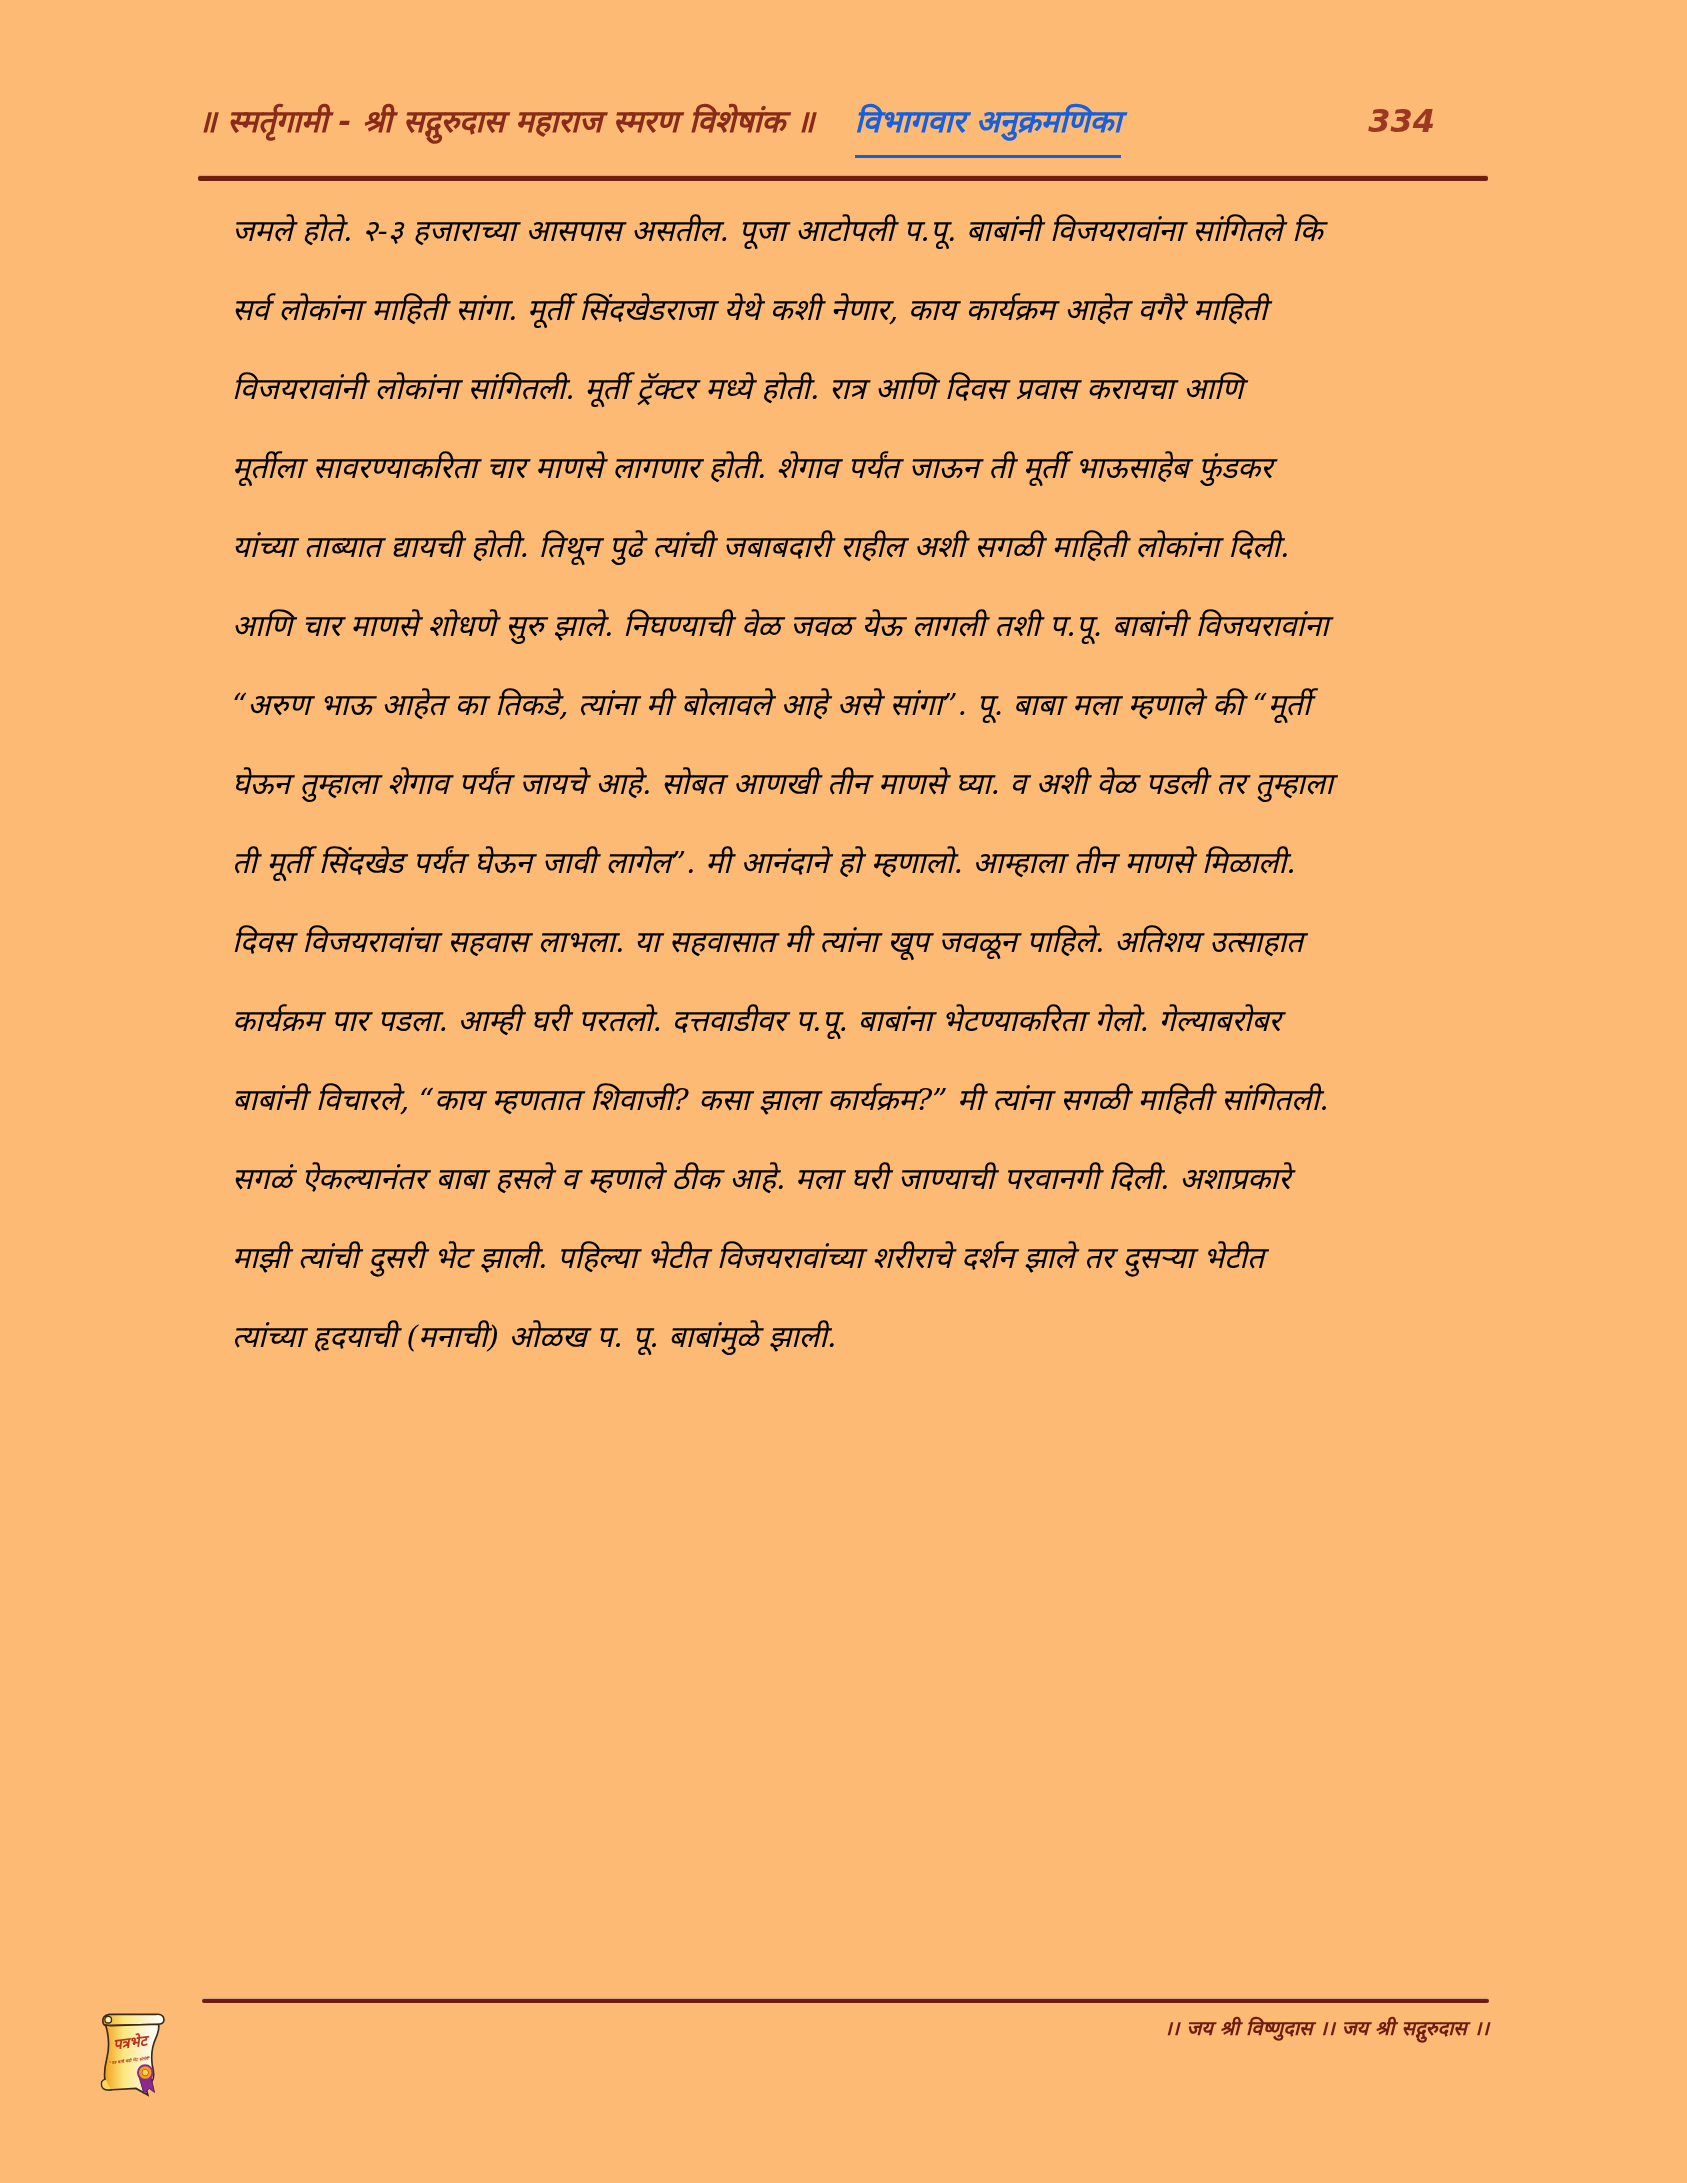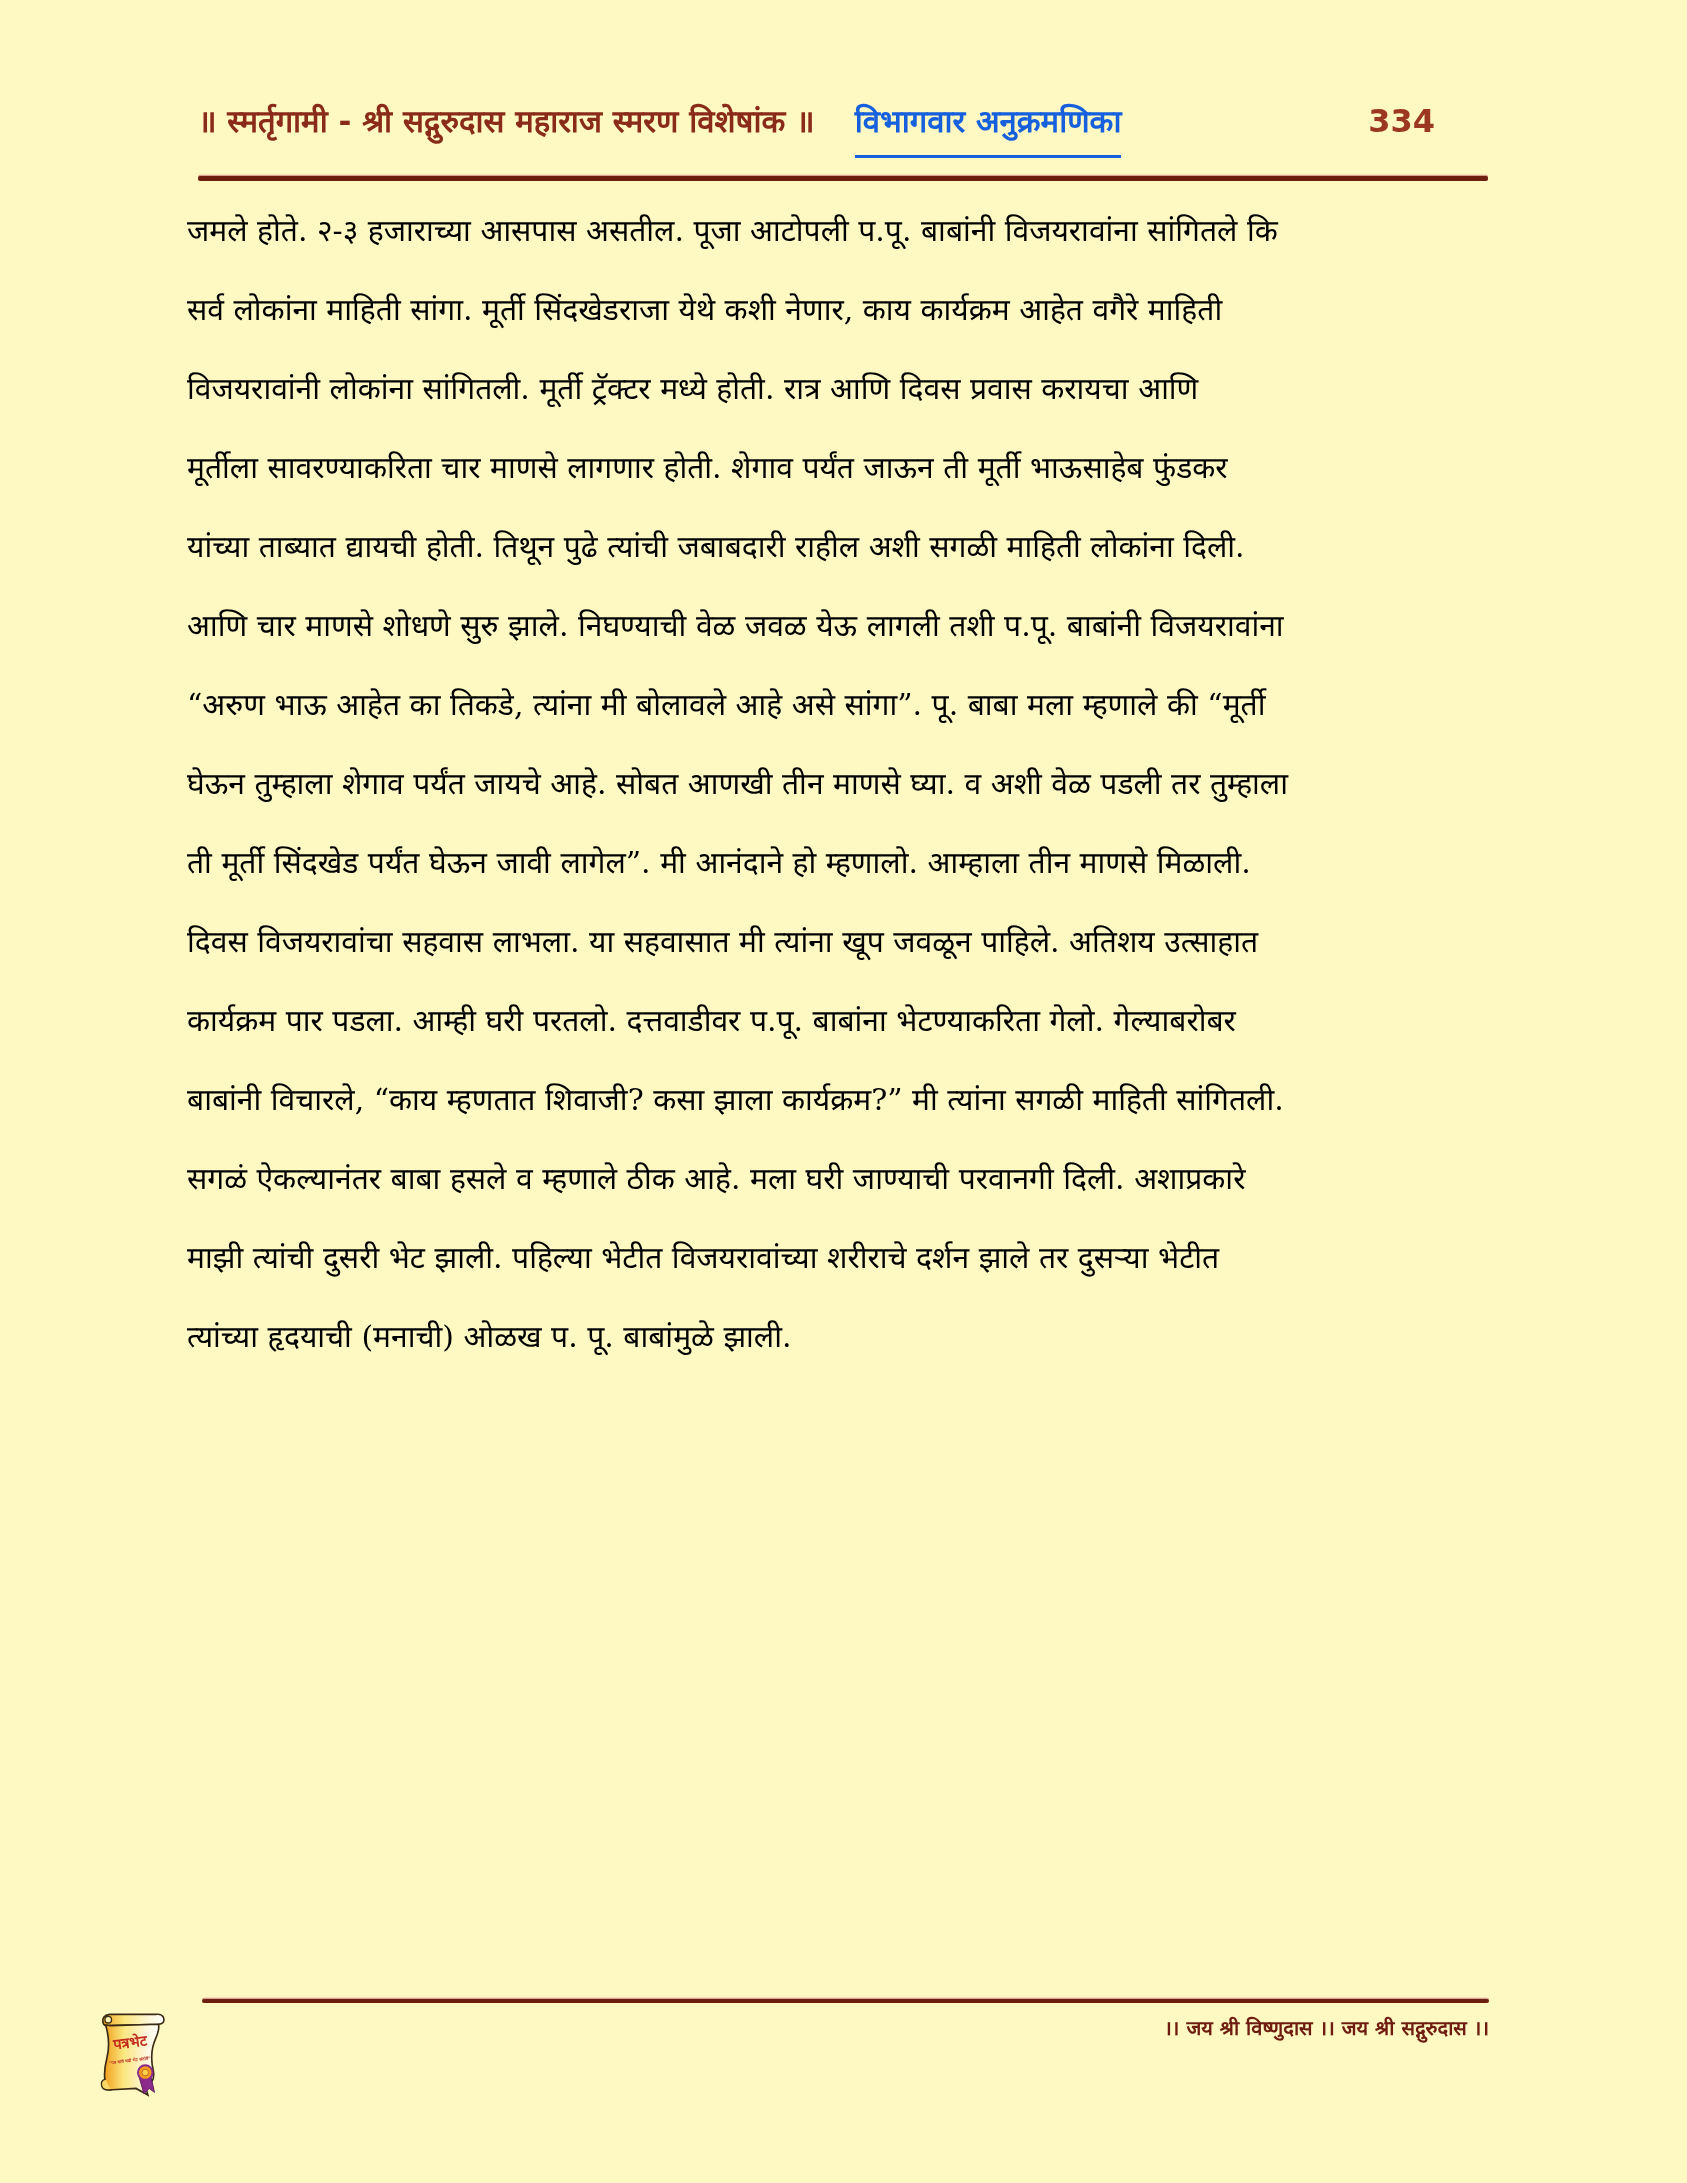--- a/index.html
+++ b/index.html
@@ -1,21 +1,22 @@
 <!DOCTYPE html>
 <html style="font-size:10.6px"><head>
 <meta charset="utf-8">
 <style>
   html,body{margin:0;padding:0;background:#ffffff;}
   .page{
     position:relative;
     width:1687px;height:2183px;
-    background:#fef9c3;
+    background:#fdba74;
     font-family:"DejaVu Serif", serif;
     overflow:hidden;
+    font-style:italic;
   }
   
   .header-row{
     position:absolute;left:198px;top:98px;width:1290px;
     display:flex;align-items:flex-start;
   }
   .header-title{
     font-family:"DejaVu Sans", sans-serif;
     font-weight:bold;font-size:31px;line-height:46px;
     color:#8a2b19;white-space:nowrap;
@@ -40,20 +41,21 @@
   .rule-top{left:198px;top:176px;width:1290px;height:4.6px;box-shadow:0 -1.3px 0 #d9a48f;}
   .rule-bottom{left:202px;top:1999px;width:1287px;height:4px;box-shadow:0 -1.3px 0 #d9a48f;}
   
   .body-text{
     position:absolute;left:187px;top:191px;width:1323px;
     color:#000000;
   }
   .body-line{
     font-size:30px;line-height:79px;height:79px;
     white-space:nowrap;
+    margin-left:45px;
   }
   
   .footer-blessing{
     position:absolute;top:2014px;right:198px;
     font-family:"DejaVu Sans", sans-serif;
     font-weight:bold;font-size:20px;color:#6e1c10;white-space:nowrap;
   }
   .logo{
     position:absolute;left:95px;top:2009px;width:78px;height:98px;
   }

